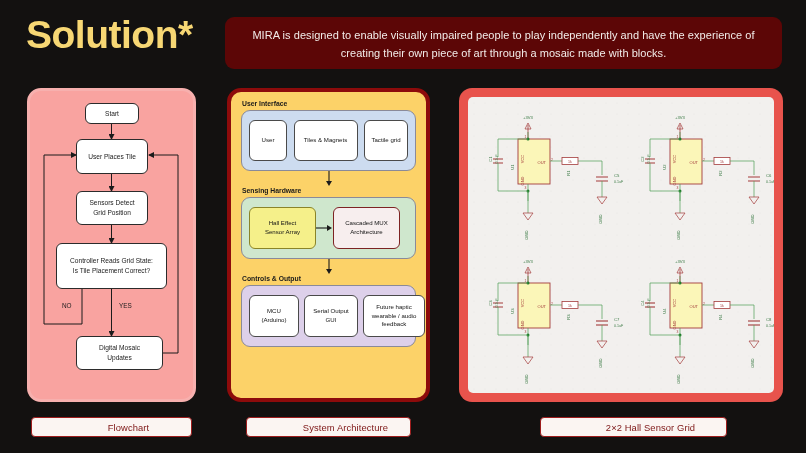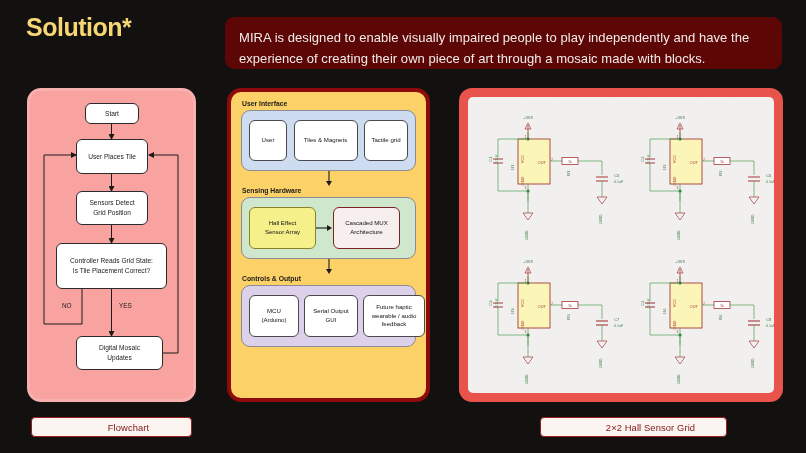--- a/index.html
+++ b/index.html
@@ -7,30 +7,30 @@
     width: 806px; height: 453px;
     background: #131110;
     font-family: "Liberation Sans", sans-serif;
     overflow: hidden;
   }
   .slide { position: relative; width: 806px; height: 453px; background: #131110; }
 
   
   .title {
     position: absolute; left: 26px; top: 14px;
-    font-size: 25px; font-weight: 700; letter-spacing: -0.5px;
+    font-size: 39px; font-weight: 700; letter-spacing: -0.5px;
     color: #f7d774; line-height: 1.1; white-space: nowrap;
   }
   .intro-banner {
     position: absolute; left: 225px; top: 17px; width: 557px; height: 52px;
     background: #5c0606; border-radius: 9px;
     padding: 10px 14px 0 14px;
   }
   .intro-banner p {
-    color: #f2ece9; font-size: 13px; line-height: 1.62; letter-spacing: 0.05px;
+    color: #f2ece9; font-size: 11px; line-height: 1.62; letter-spacing: 0.05px; text-align: center;
   }
 
   
   .panel { position: absolute; border-radius: 14px; }
 
   
   .panel-flow {
     left: 27px; top: 88px; width: 169px; height: 314px;
     background: #f9a3a0; border: 3px solid #f7b0ae;
   }
@@ -1157,17 +1157,20 @@
             <text x="126" y="68" font-family="&quot;Liberation Sans&quot;, sans-serif" font-size="4.2" fill="#3b7a45">C8</text>
             <text x="126" y="74" font-family="&quot;Liberation Sans&quot;, sans-serif" font-size="3.6" fill="#3b7a45">0.1uF</text>
           </g>
         </svg>
     </div>
   </div>
 
   <div class="caption cap-flow">
     <span>Flowchart</span>
   </div>
+  <div class="caption cap-sys">
+    <span>System Architecture</span>
+  </div>
   <div class="caption cap-sch">
     <span>2×2 Hall Sensor Grid</span>
   </div>
 
 </div>
 
 </body></html>

